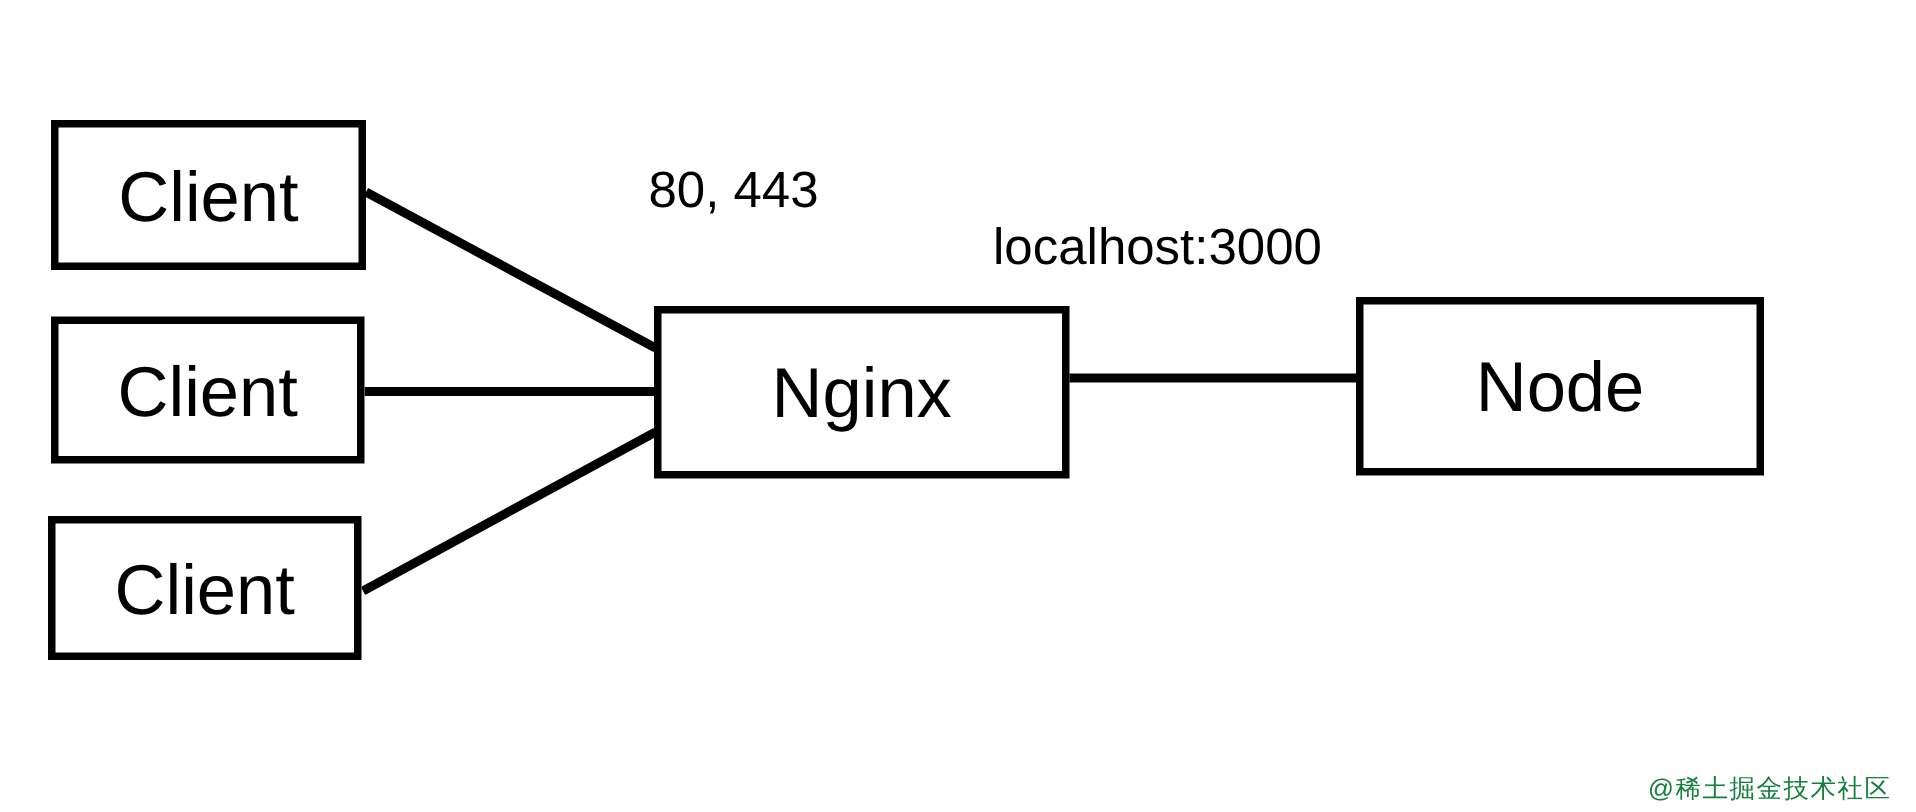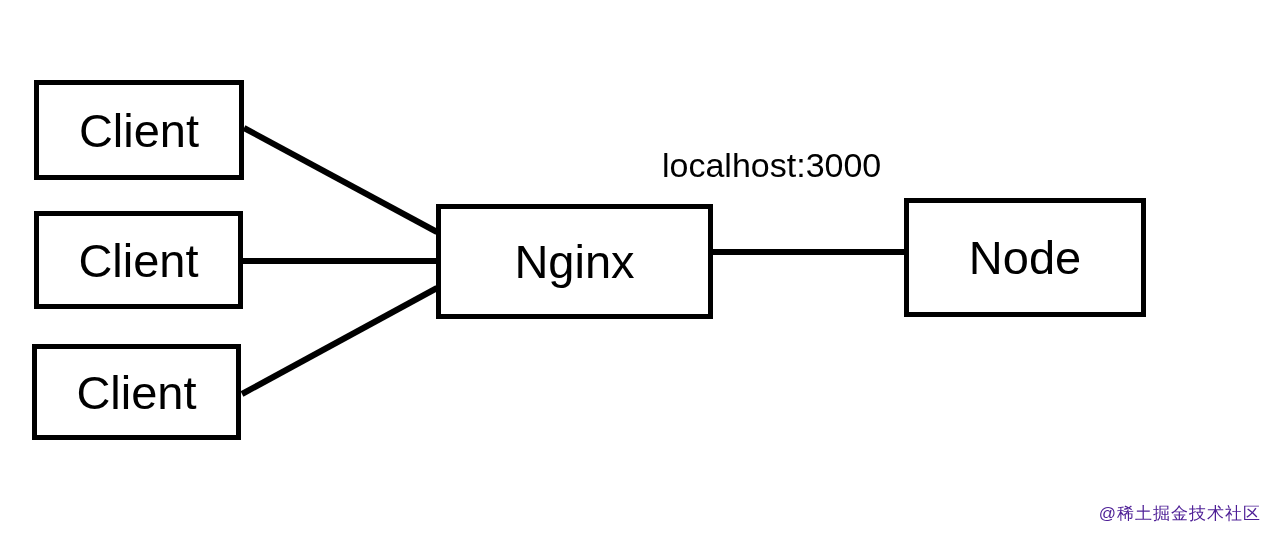--- a/index.html
+++ b/index.html
@@ -44,22 +44,22 @@
     position: absolute;
     color: #000000;
     font-size: 34px;
     line-height: 38px;
     white-space: nowrap;
     text-align: center;
   }
   #watermark {
     position: absolute;
     right: 16px;
-    bottom: 16px;
-    color: #4c1d95;
+    bottom: 4px;
+    color: #15803d;
     font-size: 17px;
     line-height: 22px;
     white-space: nowrap;
     letter-spacing: 1px;
   }
 </style>
 </head>
 <body>
 
 <div id="canvas">
@@ -80,25 +80,26 @@
   </div>
 
   <div class="node-box" style="left:32px; top:344px; width:209px; height:96px;">
     <span class="node-label">Client</span>
   </div>
 
   <div class="node-box" style="left:436px; top:204px; width:277px; height:115px;">
     <span class="node-label">Nginx</span>
   </div>
 
-  <div class="node-box" style="left:904px; top:198px; width:242px; height:119px;">
+  <div class="node-box" style="left:904px; top:198px; width:272px; height:119px;">
     <span class="node-label">Node</span>
   </div>
 
   <div class="edge-label" style="left:330px; top:108px; width:318px;">
+    <div>80, 443</div>
   </div>
 
   <div class="edge-label" style="left:662px; top:146px;">
     <div>localhost:3000</div>
   </div>
 
   <div id="watermark">@稀土掘金技术社区</div>
 
 </div>
 

